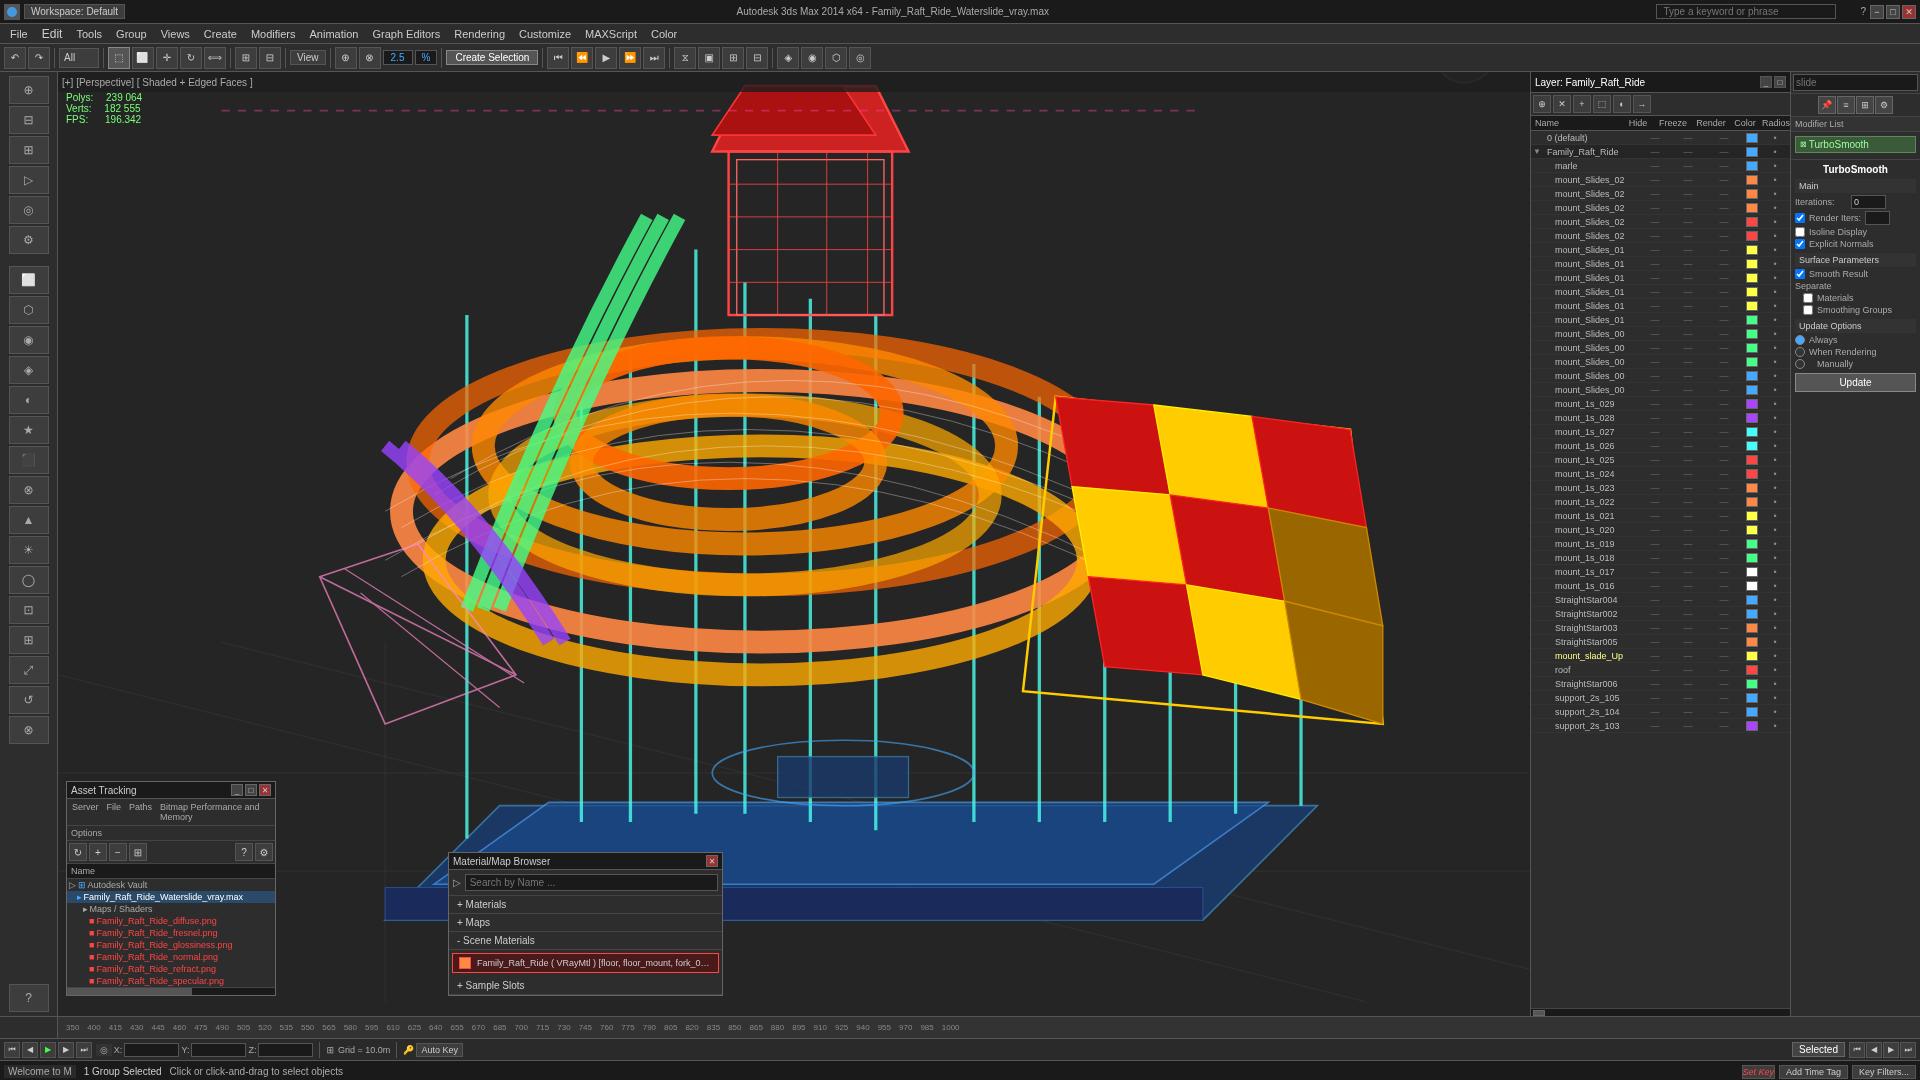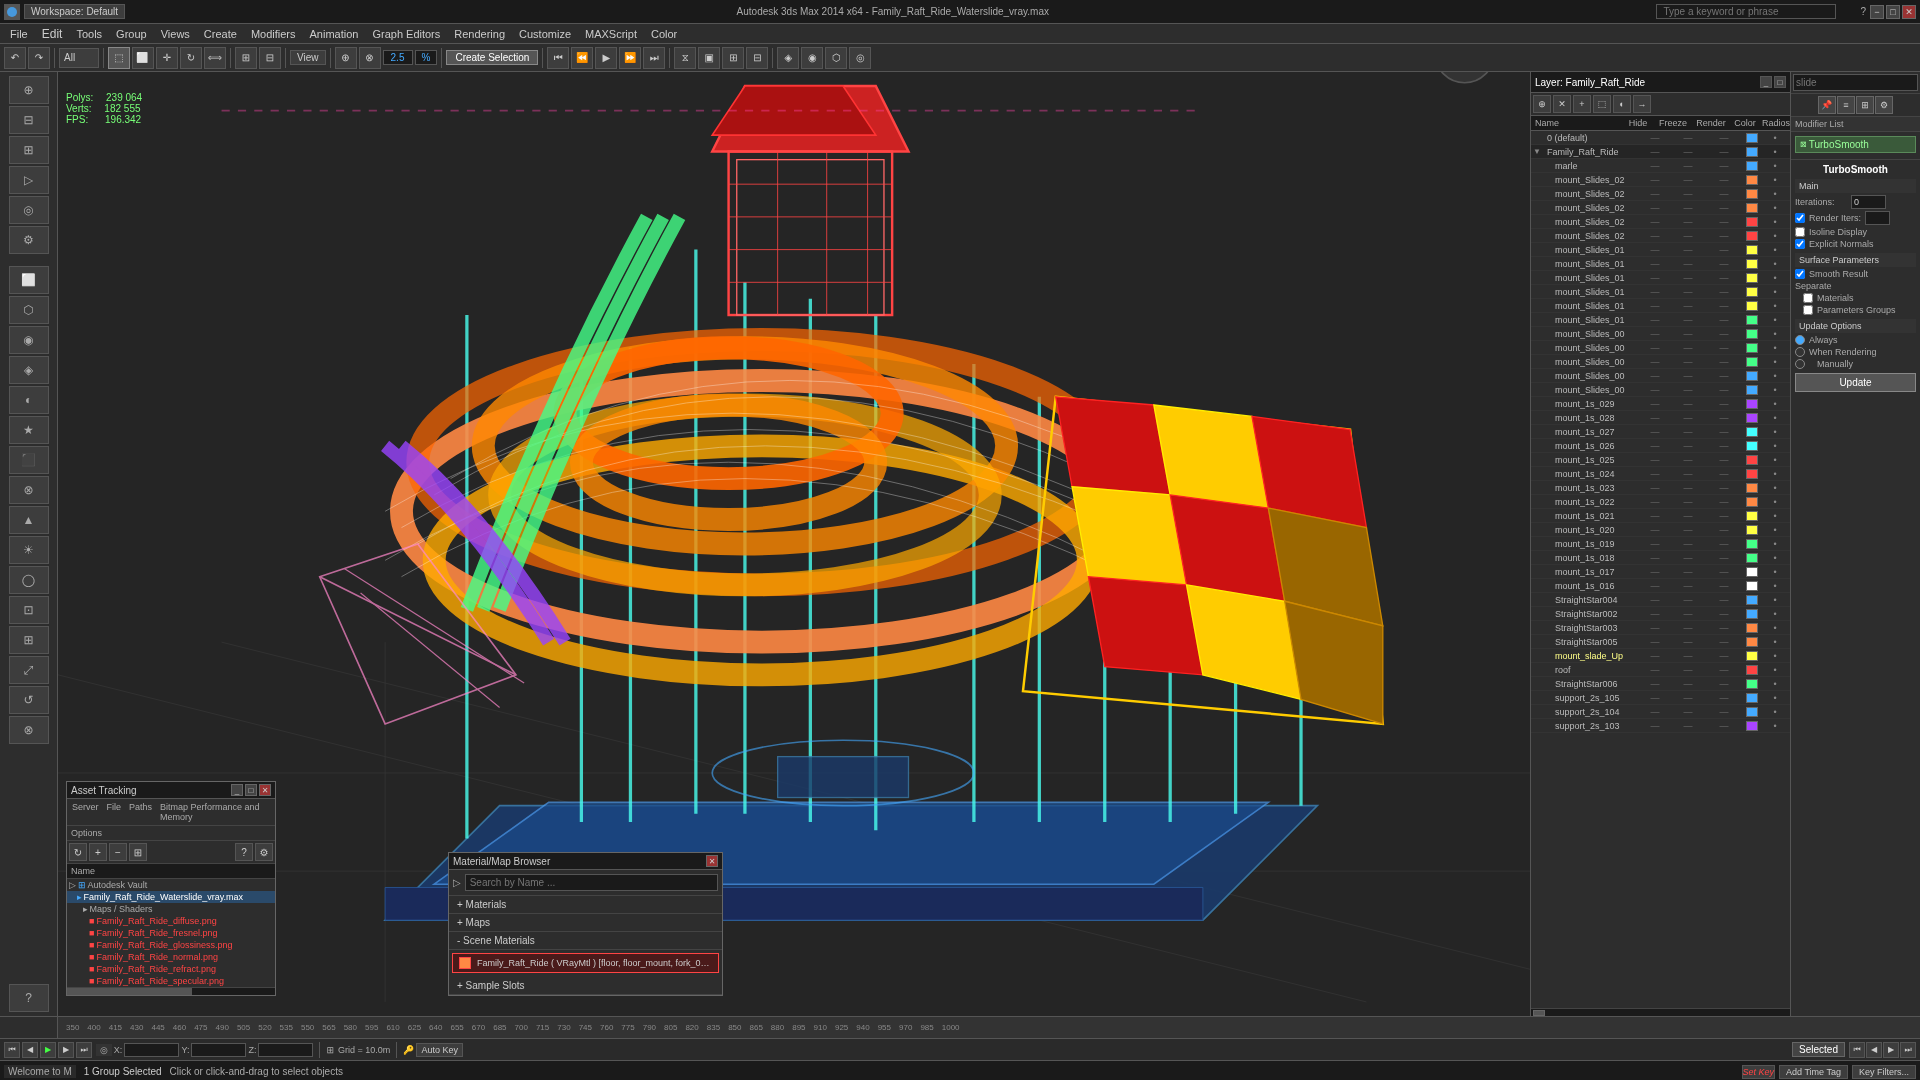--- a/index.html
+++ b/index.html
@@ -188,20 +188,23 @@
     <div class="sidebar-icon">⊡</div>
     <div class="sidebar-icon">⊞</div>
     <div class="sidebar-icon">⤢</div>
     <div class="sidebar-icon">↺</div>
     <div class="sidebar-icon">⊗</div>
     <div class="sidebar-icon" style="margin-top:auto;">?</div>
   </div>
 
   <div id="viewport" style="flex:1;background:#252525;position:relative;overflow:hidden;">
 
+    <div id="viewport-toolbar">
+      <span>[+] [Perspective] [ Shaded + Edged Faces ]</span>
+    </div>
 
     <div id="stats-block" style="position:absolute;top:20px;left:8px;z-index:10;">
       <div style="color:#7f7;font-size:10px;">
         <span>Polys:</span>
         <span style="margin-left:10px;">239 064</span>
       </div>
       <div style="color:#7f7;font-size:10px;">
         <span>Verts:</span>
         <span style="margin-left:10px;">182 555</span>
       </div>
@@ -926,21 +929,21 @@
       
       <div style="color:#aaa;font-size:9px;margin-bottom:2px;">Separate</div>
       
       <div style="display:flex;align-items:center;gap:4px;margin-bottom:2px;padding-left:8px;">
         <input type="checkbox" style="width: 10px; height: 10px;">
         <span style="color:#aaa;font-size:9px;">Materials</span>
       </div>
       
       <div style="display:flex;align-items:center;gap:4px;margin-bottom:4px;padding-left:8px;">
         <input type="checkbox" style="width: 10px; height: 10px;">
-        <span style="color:#aaa;font-size:9px;">Parameters Groups</span>
+        <span style="color:#aaa;font-size:9px;">Smoothing Groups</span>
       </div>
       
       <div style="background:#333;padding:2px 4px;margin:2px 0;font-size:9px;color:#ccc;">Update Options</div>
       
       <div style="display:flex;align-items:center;gap:4px;margin-bottom:2px;">
         <span style="width:10px;height:10px;border-radius:50%;border:1px solid #888;background:#4af;display:inline-block;"></span>
         <span style="color:#aaa;font-size:9px;">Always</span>
       </div>
       
       <div style="display:flex;align-items:center;gap:4px;margin-bottom:2px;">

